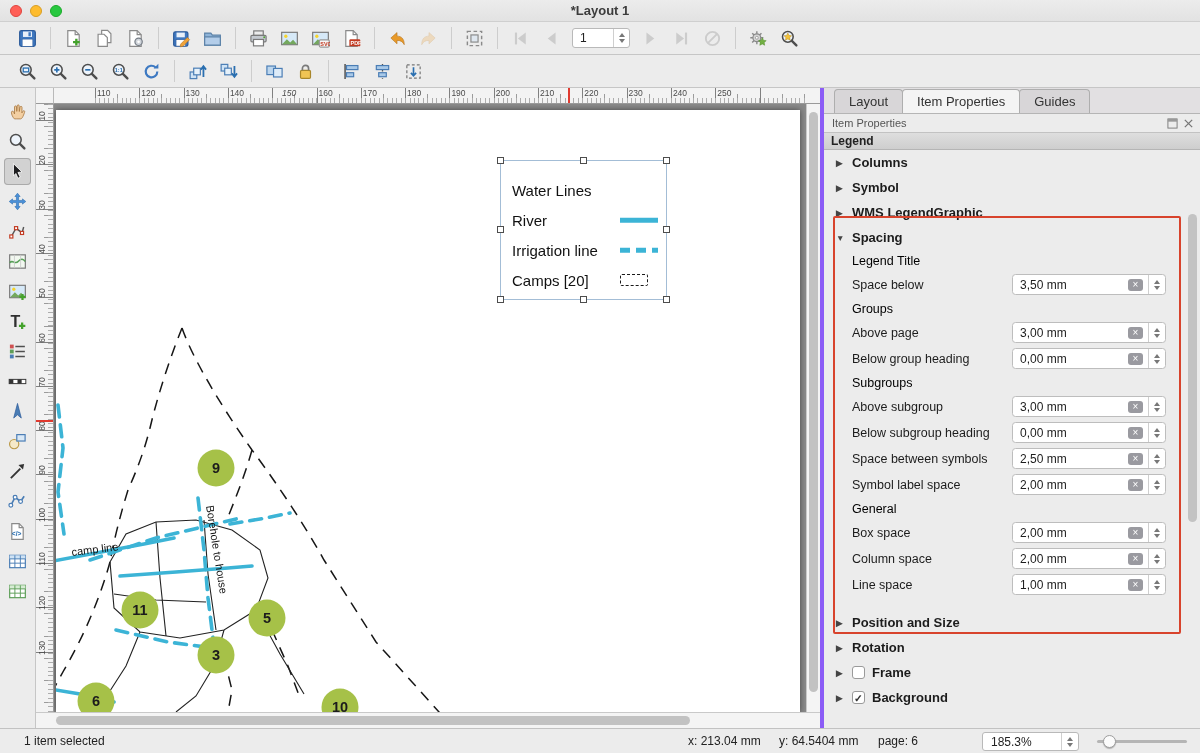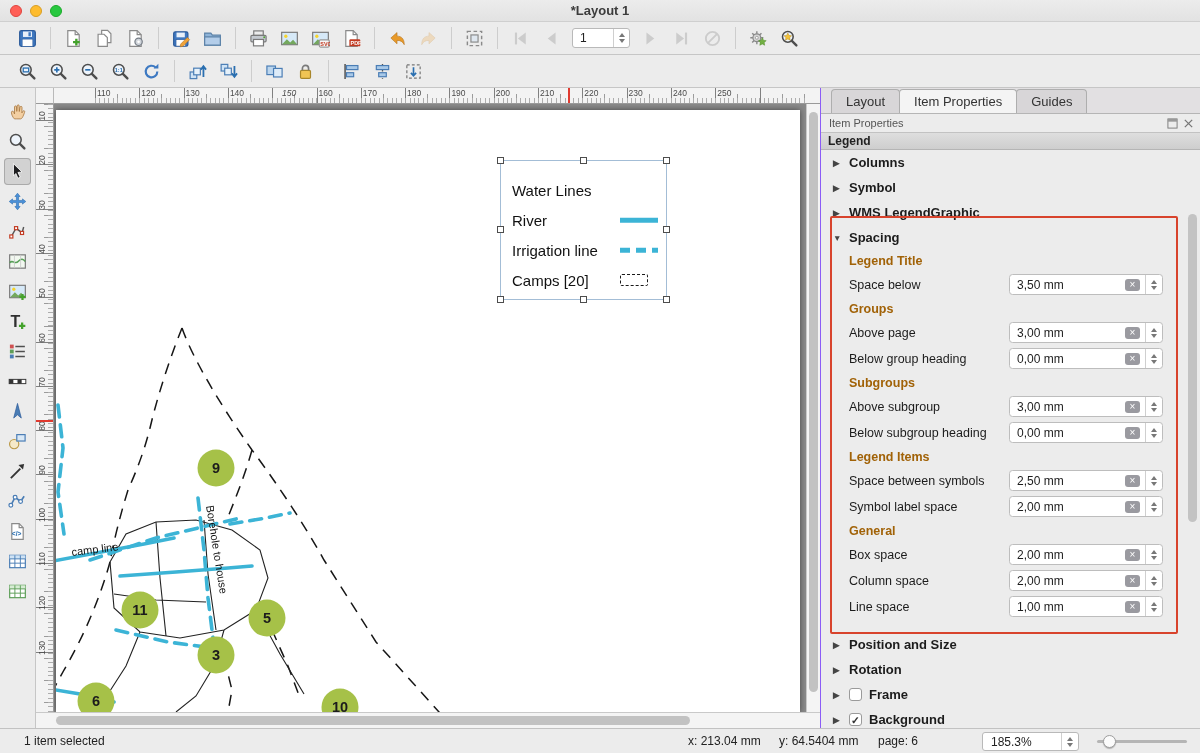--- a/index.html
+++ b/index.html
@@ -67,32 +67,32 @@
   .lg-label{position:absolute;left:11px;top:50%;transform:translateY(-50%);font-size:15px;color:#111;white-space:nowrap;}
   .sym{position:absolute;left:119px;top:50%;transform:translateY(-50%);box-sizing:border-box;}
   .sym.line-solid{width:38px;height:4.5px;background:var(--water,#3cb4d6);}
   .sym.line-dashed{width:38px;height:4.5px;background:repeating-linear-gradient(90deg,var(--water,#3cb4d6) 0 10px,transparent 10px 16px);}
   .sym.rect-dashed{width:28px;height:12px;border:1.8px dashed #1a1a1a;border-radius:2px;}
   .hdl{position:absolute;width:7px;height:7px;background:#fff;border:1px solid #4d4d4d;box-sizing:border-box;}
   .h-nw{left:-4px;top:-4px;}.h-n{left:calc(50% - 4px);top:-4px;}.h-ne{right:-4px;top:-4px;}
   .h-w{left:-4px;top:calc(50% - 4px);}.h-e{right:-4px;top:calc(50% - 4px);}
   .h-sw{left:-4px;bottom:-4px;}.h-s{left:calc(50% - 4px);bottom:-4px;}.h-se{right:-4px;bottom:-4px;}
   
-  .panel{position:absolute;left:820px;top:88px;width:380px;height:640px;background:#ececec;border-left:1px solid #8b5cf6;box-sizing:border-box;}
+  .panel{position:absolute;left:820px;top:88px;width:380px;height:640px;background:#ececec;border-left:4px solid #8b5cf6;box-sizing:border-box;}
   .tabbar{position:absolute;top:0;left:0;right:0;height:26px;background:#e2e0e2;border-bottom:1px solid #b5b5b5;display:flex;align-items:flex-end;padding-left:10px;box-sizing:border-box;}
   .ptab{padding:4px 14px;font-size:13px;background:#d8d6d8;border:1px solid #aeaeae;border-bottom:none;border-radius:4px 4px 0 0;margin-right:-1px;color:#333;}
   .ptab.active{background:#f4f4f4;}
   .ptitle-row{position:absolute;top:26px;left:0;right:0;height:18px;font-size:11px;color:#555;padding-left:8px;display:flex;align-items:center;box-sizing:border-box;}
   .pticons{margin-left:auto;display:flex;gap:5px;padding-right:6px;}
   .pticons svg{width:11px;height:11px;}
   .item-header{position:absolute;top:44px;left:0;right:0;height:18px;background:linear-gradient(#dedede,#cecece);border-top:1px solid #c2c2c2;border-bottom:1px solid #b5b5b5;font-weight:bold;font-size:12px;padding-left:7px;line-height:16px;box-sizing:border-box;}
   .pscroll{position:absolute;top:62px;left:0;right:0;bottom:0;overflow:hidden;}
   .sec-row{height:25px;display:flex;align-items:center;gap:7px;padding-left:12px;font-weight:bold;font-size:13px;color:#1c1c1c;}
   .tri{font-size:8.5px;color:#444;width:9px;flex:0 0 auto;}
-  .sub-head{height:22px;display:flex;align-items:center;padding-left:28px;font-weight:bold;font-size:12.5px;color:#a16207;}
+  .sub-head{height:22px;display:flex;align-items:center;padding-left:28px;font-weight:normal;font-size:12.5px;color:#000000;}
   .field-row{height:26px;position:relative;display:flex;align-items:center;padding-left:28px;font-size:12.5px;color:#1c1c1c;}
   .spin{position:absolute;left:188px;top:2px;width:154px;height:21px;background:#fff;border:1px solid #bdbdbd;border-radius:3.5px;display:flex;align-items:center;box-sizing:border-box;}
   .sv{flex:1;padding-left:7px;font-size:12px;white-space:nowrap;}
   .sclr{width:15px;height:12px;border-radius:3px;background:#9a9aa0;color:#fff;font-size:10px;line-height:12px;text-align:center;margin-right:5px;flex:0 0 auto;}
   .spin .stepper{border-left:1px solid #cfcfcf;width:16px;}
   .gap{height:12px;}
   .cb{width:13px;height:13px;border:1px solid #9a9a9a;border-radius:3px;background:#fff;display:inline-flex;align-items:center;justify-content:center;font-size:10.5px;color:#333;box-sizing:border-box;flex:0 0 auto;}
   .red-box{position:absolute;left:9px;top:66px;width:344px;height:414px;border:2px solid var(--hl,#d8432c);border-radius:2px;pointer-events:none;}
   .pscrollbar{position:absolute;right:3px;top:64px;width:9px;bottom:4px;}
   .pscrollbar .thumb{position:absolute;top:0;width:9px;height:308px;background:#c3c3c3;border-radius:4.5px;}
@@ -730,21 +730,20 @@
             <span class="flabel">Below subgroup heading</span>
             <div class="spin">
               <span class="sv">0,00 mm</span>
               <span class="sclr">×</span>
               <span class="stepper">
                 <i class="tu"></i>
                 <i class="td"></i>
               </span>
             </div>
           </div>
-          <div class="sub-head">Legend Items</div>
           <div class="field-row">
             <span class="flabel">Space between symbols</span>
             <div class="spin">
               <span class="sv">2,50 mm</span>
               <span class="sclr">×</span>
               <span class="stepper">
                 <i class="tu"></i>
                 <i class="td"></i>
               </span>
             </div>

